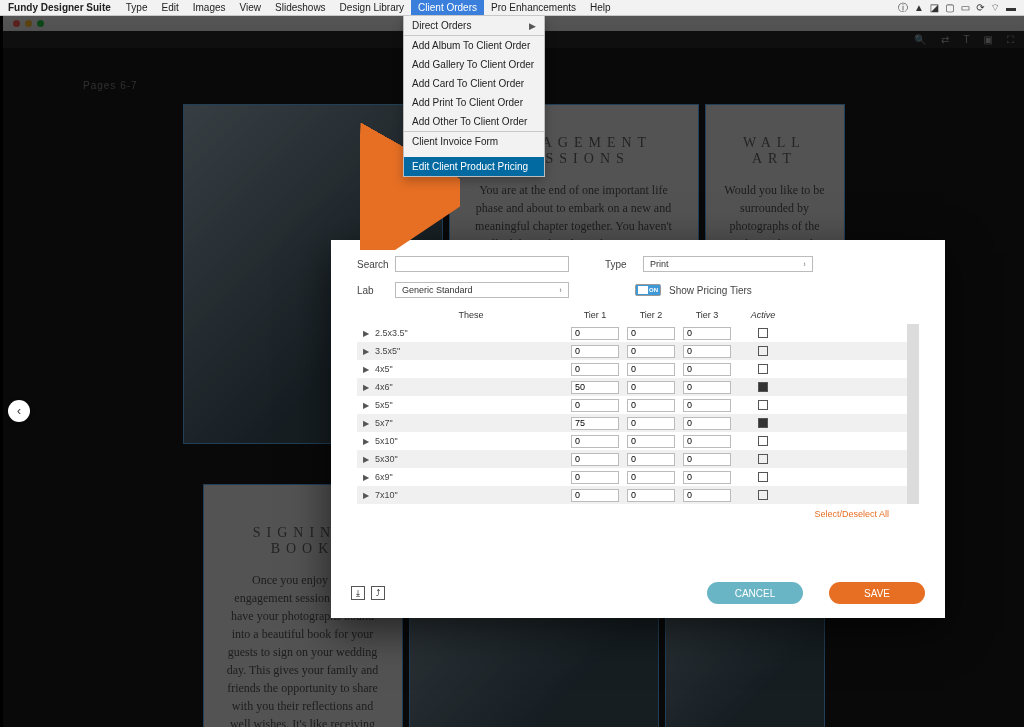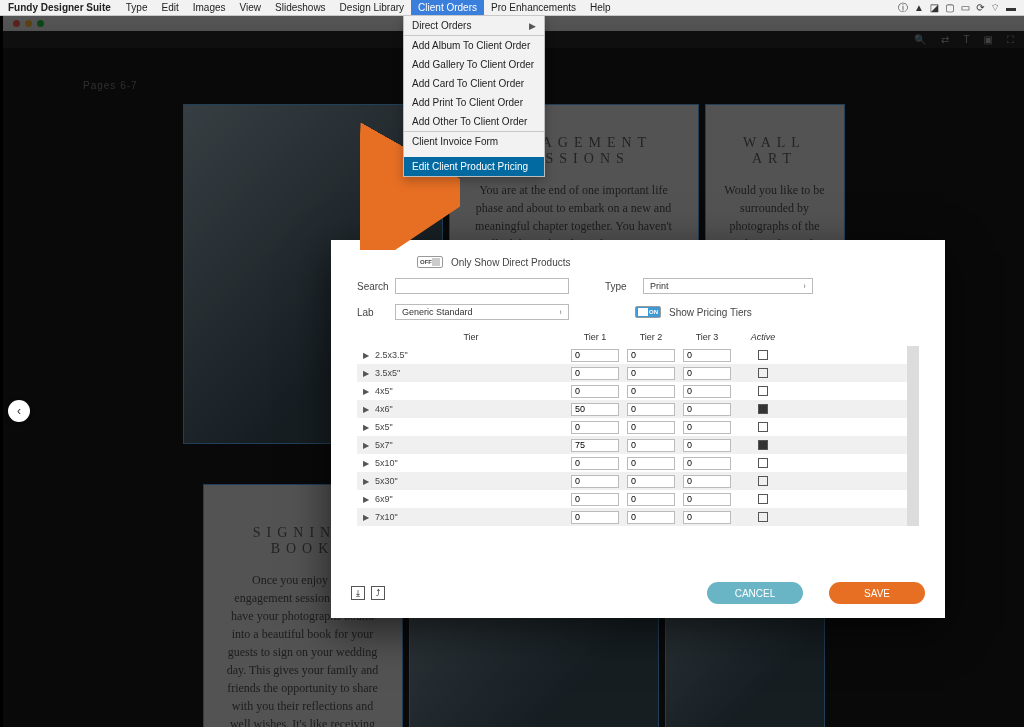--- a/index.html
+++ b/index.html
@@ -235,27 +235,20 @@
       <marker id="ah" markerWidth="10" markerHeight="10" refX="6" refY="5" orient="auto">
     <path d="M0,0 L10,5 L0,10 z" fill="#e76f24"></path>
       </marker>
     </defs>
   <path d="M78,8 L20,110" stroke="#e76f24" stroke-width="14" marker-end="url(#ah)"></path>
 </svg>
 
 <div class="modal">
 
   <div class="modal-body">
-    <div class="row" style="padding-left:60px;">
-      <span class="toggle">
-        <span>OFF</span>
-          <span class="knob"></span>
-      </span>
-      <span>Only Show Direct Products</span>
-    </div>
 
     <div class="row">
       <span class="lbl">Search</span>
       <span class="field search"></span>
       <span style="width:36px"></span>
       <span class="lbl">Type</span>
       <span class="field type">
         <span>Print</span>
         <span class="caret">›</span>
       </span>
@@ -271,21 +264,21 @@
       <span class="toggle on">
         <span class="knob"></span>
           <span>ON</span>
       </span>
       <span>Show Pricing Tiers</span>
     </div>
 
     <div class="ptable">
       <div class="hdr">
         <span class="c-exp"></span>
-        <span class="c-size" style="text-align:center">Tier</span>
+        <span class="c-size" style="text-align:center">These</span>
         <span class="c-tier">Tier 1</span>
         <span class="c-tier">Tier 2</span>
         <span class="c-tier">Tier 3</span>
         <span class="c-active">Active</span>
       </div>
       <div class="rows" id="pricing-rows">
         <div class="sbthumb"></div>
       <div class="trow">
             <span class="exp">▶</span>
             <span class="sz">2.5x3.5"</span>
@@ -382,20 +375,23 @@
             <input class="tier" value="0" style="">
             <input class="tier" value="0" style="">
             <input class="tier" value="0" style="">
             <span class="chk">
               <span class="chkbox"></span>
             </span>
           </div>
         </div>
     </div>
 
+    <div class="table-footer">
+      <a href="#">Select/Deselect All</a>
+    </div>
   </div>
 
   <div class="modal-footer">
     <span class="iobtn">⤓</span>
     <span class="iobtn">⤴</span>
     <span class="spacer"></span>
     <button class="btn cancel">CANCEL</button>
     <button class="btn save">SAVE</button>
   </div>
 </div>

